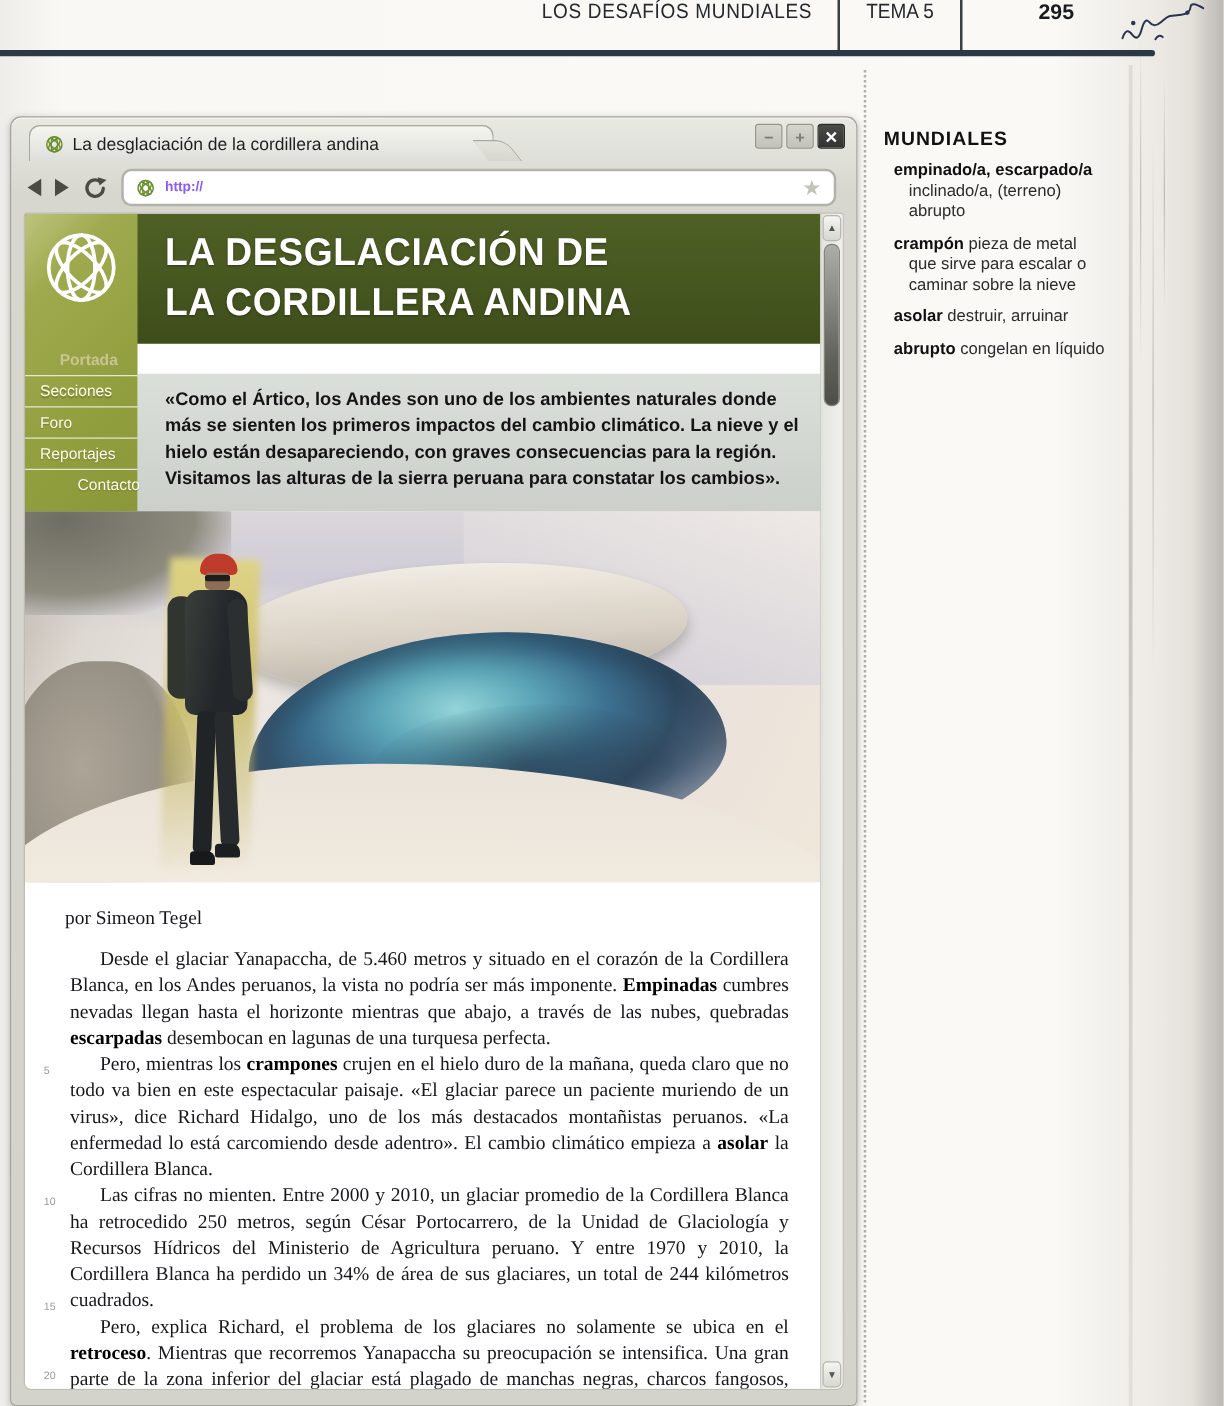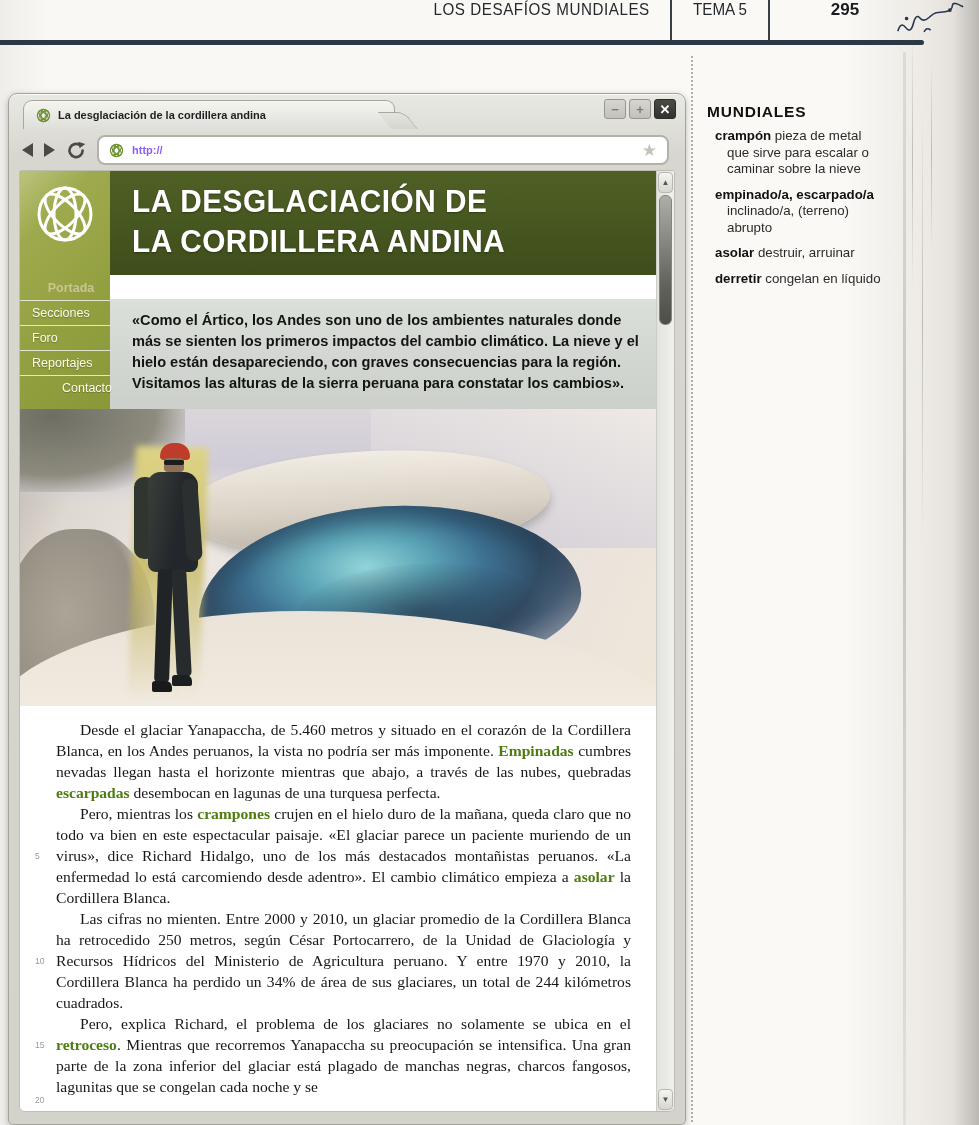--- a/index.html
+++ b/index.html
@@ -31,21 +31,21 @@
   .bwin{position:absolute;left:8px;top:93px;width:676px;height:1030px;
     background:linear-gradient(180deg,#e9e9e3 0%,#d7d7d0 6%,#d3d3cc 100%);
     border:1px solid #a3a39b;border-radius:9px 9px 5px 5px;
     box-shadow:0 2px 6px rgba(0,0,0,.25), inset 0 1px 0 rgba(255,255,255,.7);}
   .tab{position:absolute;left:14px;top:6px;height:29px;width:372px;
     background:linear-gradient(#f5f5f0,#dededa);border:1px solid #a8a8a0;border-bottom:none;
     border-radius:9px 9px 0 0;display:flex;align-items:center;gap:7px;padding:0 12px;box-sizing:border-box;}
   .tab:after{content:'';position:absolute;right:-24px;bottom:0;width:26px;height:16px;
     background:linear-gradient(#e4e4de,#d6d6cf);border-top:1px solid #a8a8a0;border-right:1px solid #a8a8a0;
     transform:skewX(38deg);transform-origin:bottom left;border-radius:0 8px 0 0;}
-  .tab-title{font-size:11px;font-weight:bold;color:#1f1f1f;white-space:nowrap;overflow:hidden;}
+  .tab-title{font-size:14px;font-weight:normal;color:#1f1f1f;white-space:nowrap;overflow:hidden;}
   .winbtns{position:absolute;right:9px;top:5px;display:flex;gap:3px;}
   .wbtn{width:22px;height:20px;border-radius:3px;display:flex;align-items:center;justify-content:center;
     font-size:13px;font-weight:bold;border:1px solid #97978f;box-sizing:border-box;
     background:linear-gradient(#d6d6cf,#c2c2bb);color:#7d7d76;}
   .wbtn.close{background:linear-gradient(#4a4a47,#323230);color:#fff;border-color:#2c2c2a;}
   .navbtns{position:absolute;left:13px;top:41px;height:30px;display:flex;align-items:center;gap:11px;}
   .tri-left{width:0;height:0;border-top:7px solid transparent;border-bottom:7px solid transparent;border-right:11px solid #4b4b45;}
   .tri-right{width:0;height:0;border-top:7px solid transparent;border-bottom:7px solid transparent;border-left:11px solid #4b4b45;}
   .urlbar{position:absolute;left:88px;right:16px;top:41px;height:30px;background:#fff;border:2px solid #b2b2ab;
     border-radius:8px;display:flex;align-items:center;padding:0 10px;gap:8px;box-sizing:border-box;}
@@ -102,21 +102,21 @@
   .legL{left:30px;top:126px;width:15px;height:114px;background:#202427;border-radius:5px;transform:rotate(2deg);}
   .legR{left:48px;top:126px;width:15px;height:108px;background:#272b2e;border-radius:5px;transform:rotate(-3deg);}
   .bootL{left:26px;top:238px;width:20px;height:11px;background:#17191b;border-radius:3px 6px 2px 2px;}
   .bootR{left:46px;top:232px;width:20px;height:11px;background:#1c1f21;border-radius:3px 6px 2px 2px;}
 
   
   .article{position:absolute;left:0;top:535px;right:17px;bottom:0;background:#fff;font-family:"Liberation Serif",serif;color:#17171c;}
   .byline{margin:20px 0 0 32px;font-size:15.5px;}
   .paras{margin:13px 26px 0 36px;text-align:justify;}
   .para{margin:0;font-size:15.6px;line-height:21px;text-indent:24px;}
-  .kw{font-weight:bold;color:#4d7c0f;}
+  .kw{font-weight:bold;color:#000000;}
   .lineno{position:absolute;left:15px;font-size:8.5px;color:#9a9a94;font-family:"Liberation Sans",sans-serif;}
 
   
   .vscroll{position:absolute;top:0;right:0;bottom:0;width:17px;background:linear-gradient(90deg,#e3e3de,#f0f0ec);border-left:1px solid #cdcdc6;z-index:5;}
   .scroll-btn{position:absolute;left:1px;right:1px;height:19px;background:linear-gradient(#f5f5f1,#d7d7d1);
     border:1px solid #b7b7b0;border-radius:4px;display:flex;align-items:center;justify-content:center;font-size:8px;color:#55554f;}
   .scroll-btn.up{top:1px;} .scroll-btn.down{bottom:1px;}
   .scroll-thumb{position:absolute;left:2px;width:11px;top:24px;height:128px;border-radius:6px;
     background:linear-gradient(180deg,#aeaea8,#62625c 70%,#4e4e48);border:1px solid #85857f;}
 </style>
@@ -145,24 +145,24 @@
   <div class="scratch" style="left:912px;top:30px;height:260px;"></div>
   <div class="scratch" style="left:922px;top:110px;height:430px;"></div>
   <div class="scratch" style="left:931px;top:60px;height:190px;"></div>
   <div class="fold"></div>
   <div class="edge-shade"></div>
   <div class="dotted-div"></div>
 
   <div class="glossary">
     <div class="gloss-title">MUNDIALES</div>
     <div class="gloss-list">
+        <div class="gloss-entry"><span class="term">empinado/a, escarpado/a</span><span class="def"> inclinado/a, (terreno) abrupto</span></div>
         <div class="gloss-entry"><span class="term">crampón</span><span class="def"> pieza de metal que sirve para escalar o caminar sobre la nieve</span></div>
-        <div class="gloss-entry"><span class="term">empinado/a, escarpado/a</span><span class="def"> inclinado/a, (terreno) abrupto</span></div>
         <div class="gloss-entry"><span class="term">asolar</span><span class="def"> destruir, arruinar</span></div>
-        <div class="gloss-entry"><span class="term">derretir</span><span class="def"> congelan en líquido</span></div>
+        <div class="gloss-entry"><span class="term">abrupto</span><span class="def"> congelan en líquido</span></div>
       </div>
   </div>
 
   <div class="bwin">
 
     <div class="tab">
       <svg width="15" height="15" viewBox="0 0 64 64">
         <g fill="none" stroke="#6b8f2e" stroke-width="5">
           <circle cx="32" cy="32" r="26"></circle>
           <ellipse cx="32" cy="32" rx="26" ry="11" transform="rotate(45 32 32)"></ellipse>
@@ -252,20 +252,21 @@
           <div class="face"></div>
           <div class="shades"></div>
           <div class="legL"></div>
           <div class="legR"></div>
           <div class="bootL"></div>
           <div class="bootR"></div>
         </div>
       </div>
 
       <div class="article">
+        <div class="byline">por Simeon Tegel</div>
         <div class="paras">
             <p class="para"><span>Desde el glaciar Yanapaccha, de 5.460 metros y situado en el corazón de la Cordillera Blanca, en los Andes peruanos, la vista no podría ser más imponente. </span><span class="kw">Empinadas</span><span> cumbres nevadas llegan hasta el horizonte mientras que abajo, a través de las nubes, quebradas </span><span class="kw">escarpadas</span><span> desembocan en lagunas de una turquesa perfecta.</span></p>
             <p class="para"><span>Pero, mientras los </span><span class="kw">crampones</span><span> crujen en el hielo duro de la mañana, queda claro que no todo va bien en este espectacular paisaje. «El glaciar parece un paciente muriendo de un virus», dice Richard Hidalgo, uno de los más destacados montañistas peruanos. «La enfermedad lo está carcomiendo desde adentro». El cambio climático empieza a </span><span class="kw">asolar</span><span> la Cordillera Blanca.</span></p>
             <p class="para"><span>Las cifras no mienten. Entre 2000 y 2010, un glaciar promedio de la Cordillera Blanca ha retrocedido 250 metros, según César Portocarrero, de la Unidad de Glaciología y Recursos Hídricos del Ministerio de Agricultura peruano. Y entre 1970 y 2010, la Cordillera Blanca ha perdido un 34% de área de sus glaciares, un total de 244 kilómetros cuadrados.</span></p>
             <p class="para"><span>Pero, explica Richard, el problema de los glaciares no solamente se ubica en el </span><span class="kw">retroceso</span><span>. Mientras que recorremos Yanapaccha su preocupación se intensifica. Una gran parte de la zona inferior del glaciar está plagado de manchas negras, charcos fangosos, lagunitas que se congelan cada noche y se </span></p>
           </div>
       </div>
 
       <div>
           <span class="lineno" style="top: 680px;">5</span>

